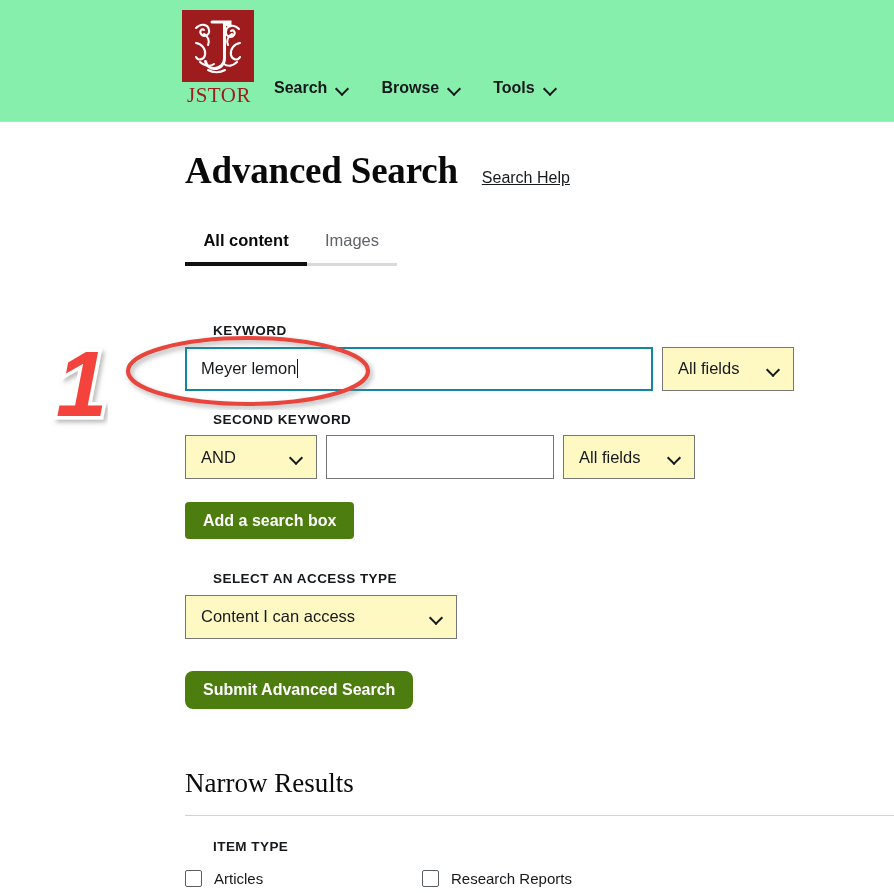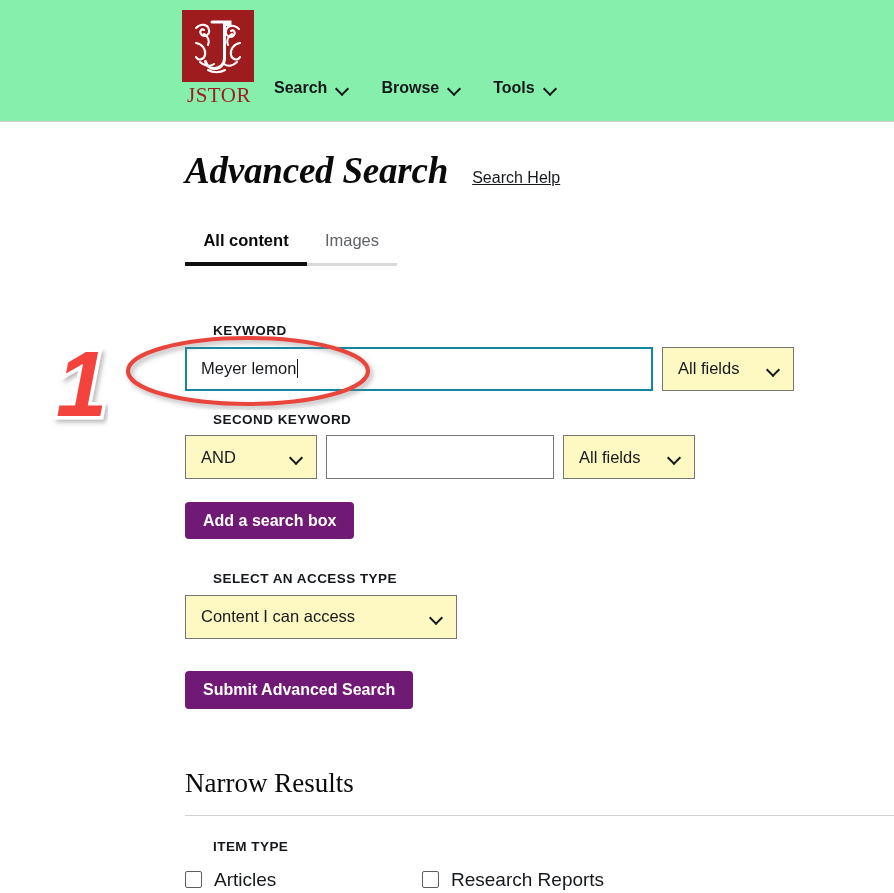--- a/index.html
+++ b/index.html
@@ -110,21 +110,20 @@
     padding-top: 29px;
   }
   .page-title {
     font-family: "Liberation Serif", serif;
     font-size: 37px;
     font-weight: bold;
     letter-spacing: -0.2px;
     color: #0a0a0a;
     margin: 0;
     line-height: 1.1;
-    font-style: italic;
   }
   .search-help {
     font-size: 16px;
     color: #16191c;
     text-decoration: underline;
     cursor: pointer;
     white-space: nowrap;
   }
 
   
@@ -207,39 +206,40 @@
   .fields-select { width: 132px; margin-left: 9px; }
 
   .op-select { width: 132px; }
   .second-input { width: 228px; margin-left: 9px; }
   .second-fields { width: 132px; margin-left: 9px; }
 
   .btn {
     display: inline-flex;
     align-items: center;
     justify-content: center;
-    background: #701a75;
+    background: #4d7c0f;
     color: #ffffff;
     font-size: 16px;
     font-weight: bold;
     border: none;
     border-radius: 4px;
     cursor: pointer;
     font-family: "Liberation Sans", sans-serif;
     line-height: 1;
   }
   .btn-add {
     margin-top: 23px;
     height: 37px;
     padding: 0 18px;
   }
   .btn-submit {
     margin-top: 32px;
     height: 38px;
     padding: 0 18px;
+    border-radius: 8px;
   }
 
   .access-group { margin-top: 33px; }
   .access-select { width: 272px; }
 
   .narrow-head {
     margin-top: 59px;
     font-family: "Liberation Serif", serif;
     font-size: 27px;
     color: #0a0a0a;
@@ -252,21 +252,21 @@
   .item-type-group { margin-top: 24px; }
   .checkbox-row {
     display: flex;
     margin-top: 16px;
   }
   .cb-item {
     display: flex;
     align-items: center;
     gap: 12px;
     cursor: pointer;
-    font-size: 19px;
+    font-size: 15px;
     color: #16191c;
     line-height: 1;
   }
   .cb-item.col0 { width: 237px; }
   .cb-box {
     width: 17px;
     height: 17px;
     border: 1.6px solid #5a5f64;
     border-radius: 2px;
     background: #fff;

